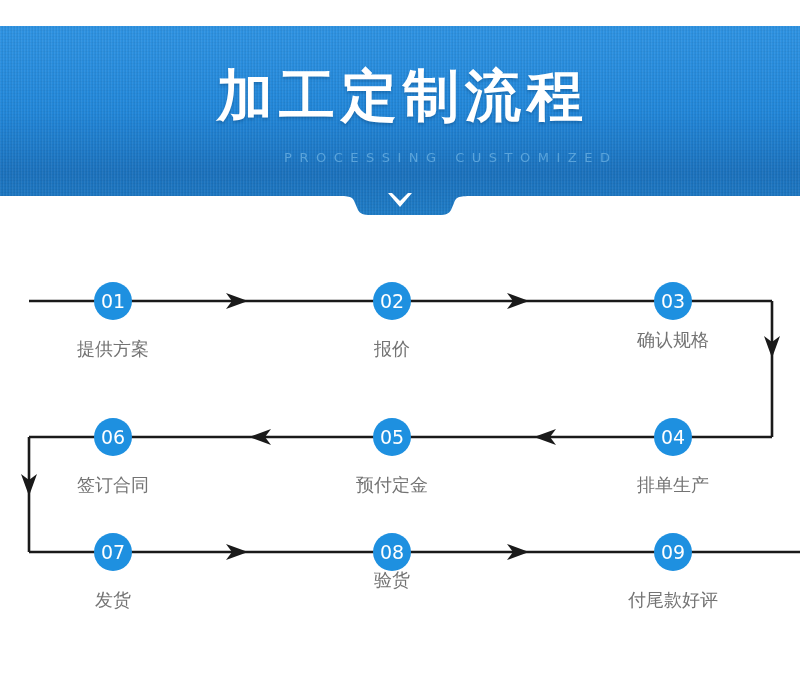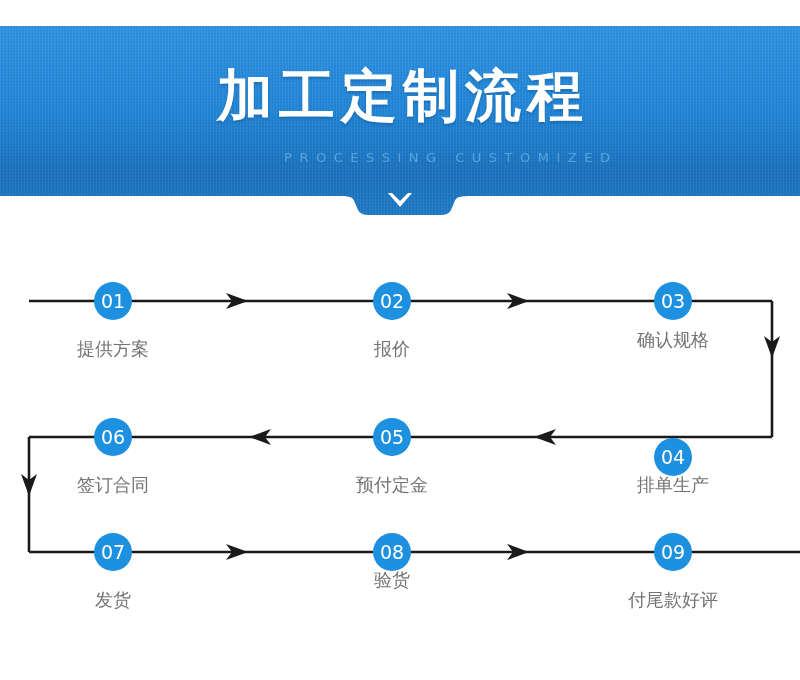--- a/index.html
+++ b/index.html
@@ -194,21 +194,21 @@
 
   <div class="step-badge" style="left:94px;  top:42px;">01</div>
   <div class="step-label" style="left:3px;   top:92px;">提供方案</div>
 
   <div class="step-badge" style="left:373px; top:42px;">02</div>
   <div class="step-label" style="left:282px; top:92px;">报价</div>
 
   <div class="step-badge" style="left:654px; top:42px;">03</div>
   <div class="step-label" style="left:563px; top:83px;">确认规格</div>
 
-  <div class="step-badge" style="left:654px; top:178px;margin-top:20px;">04</div>
+  <div class="step-badge" style="left:654px; top:178px;">04</div>
   <div class="step-label" style="left:563px; top:228px;">排单生产</div>
 
   <div class="step-badge" style="left:373px; top:178px;">05</div>
   <div class="step-label" style="left:282px; top:228px;">预付定金</div>
 
   <div class="step-badge" style="left:94px;  top:178px;">06</div>
   <div class="step-label" style="left:3px;   top:228px;">签订合同</div>
 
   <div class="step-badge" style="left:94px;  top:293px;">07</div>
   <div class="step-label" style="left:3px;   top:343px;">发货</div>

